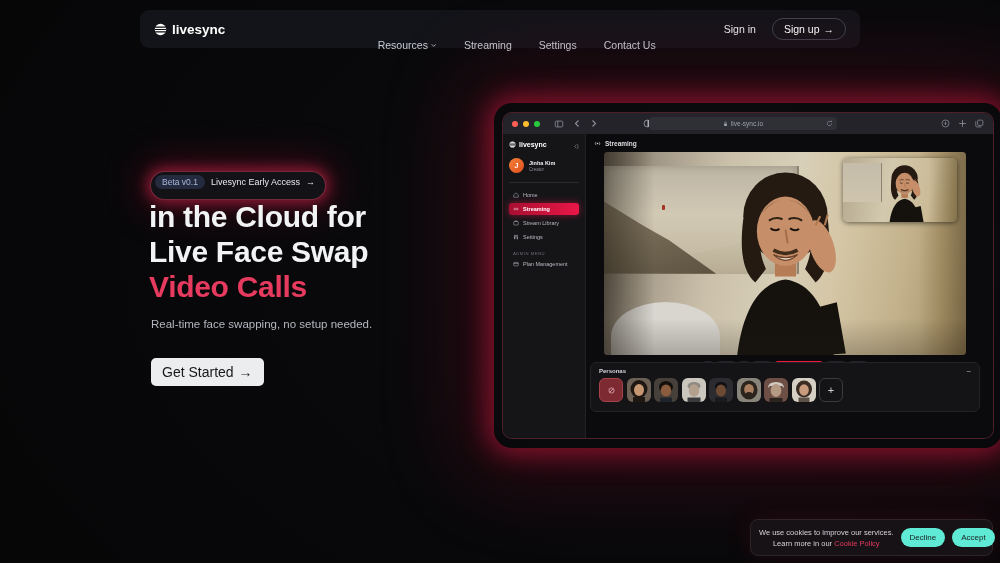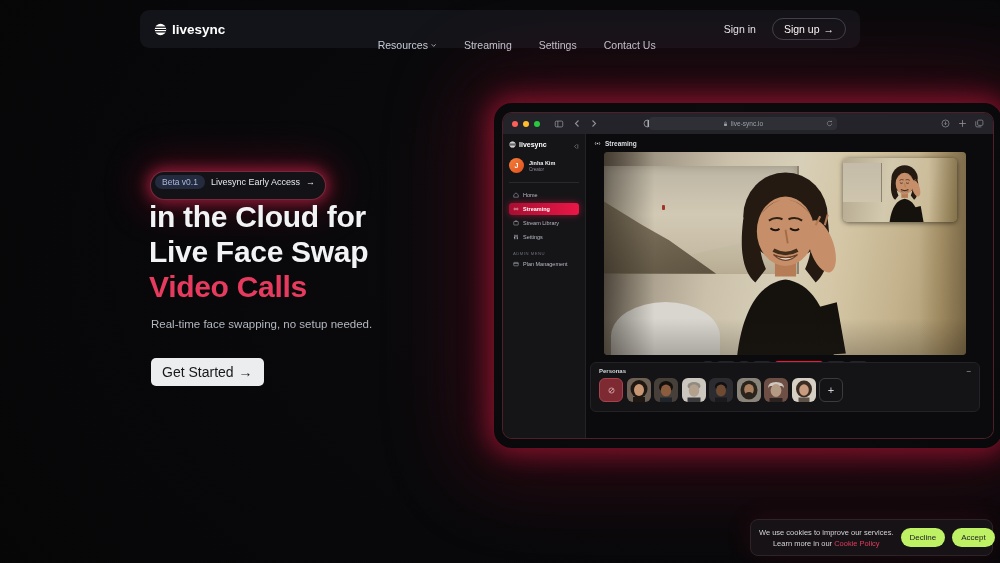--- a/index.html
+++ b/index.html
@@ -120,21 +120,21 @@
     justify-content:center; color:#cfd2d8; font-size:11px; font-weight:400; }
   .tile svg { display:block; width:100%; height:100%; }
 
   
   .cookie { position:absolute; left:750px; top:519px; width:243px; height:37px;
     background:#171216; border:1px solid #2d2429; border-radius:8px;
     display:flex; align-items:center; padding:0 8px; gap:7px;
     box-shadow:0 0 26px rgba(190,25,60,.14); }
   .cookie-text { font-size:7.5px; line-height:11px; color:#d2d3d7; white-space:nowrap;text-align:center; }
   .cookie-link { color:#e23b5e; cursor:pointer; }
-  .pill { background:#bef264; color:#1b1c20; border:none; border-radius:999px;
+  .pill { background:#5eead4; color:#1b1c20; border:none; border-radius:999px;
     font-size:8px; font-weight:500; padding:5px 9px; cursor:pointer; flex:0 0 auto; }
 
   .ic { display:inline-flex; }
   svg { overflow:visible; }
 </style>
 </head>
 <body>
 
 <div class="stage">
 

